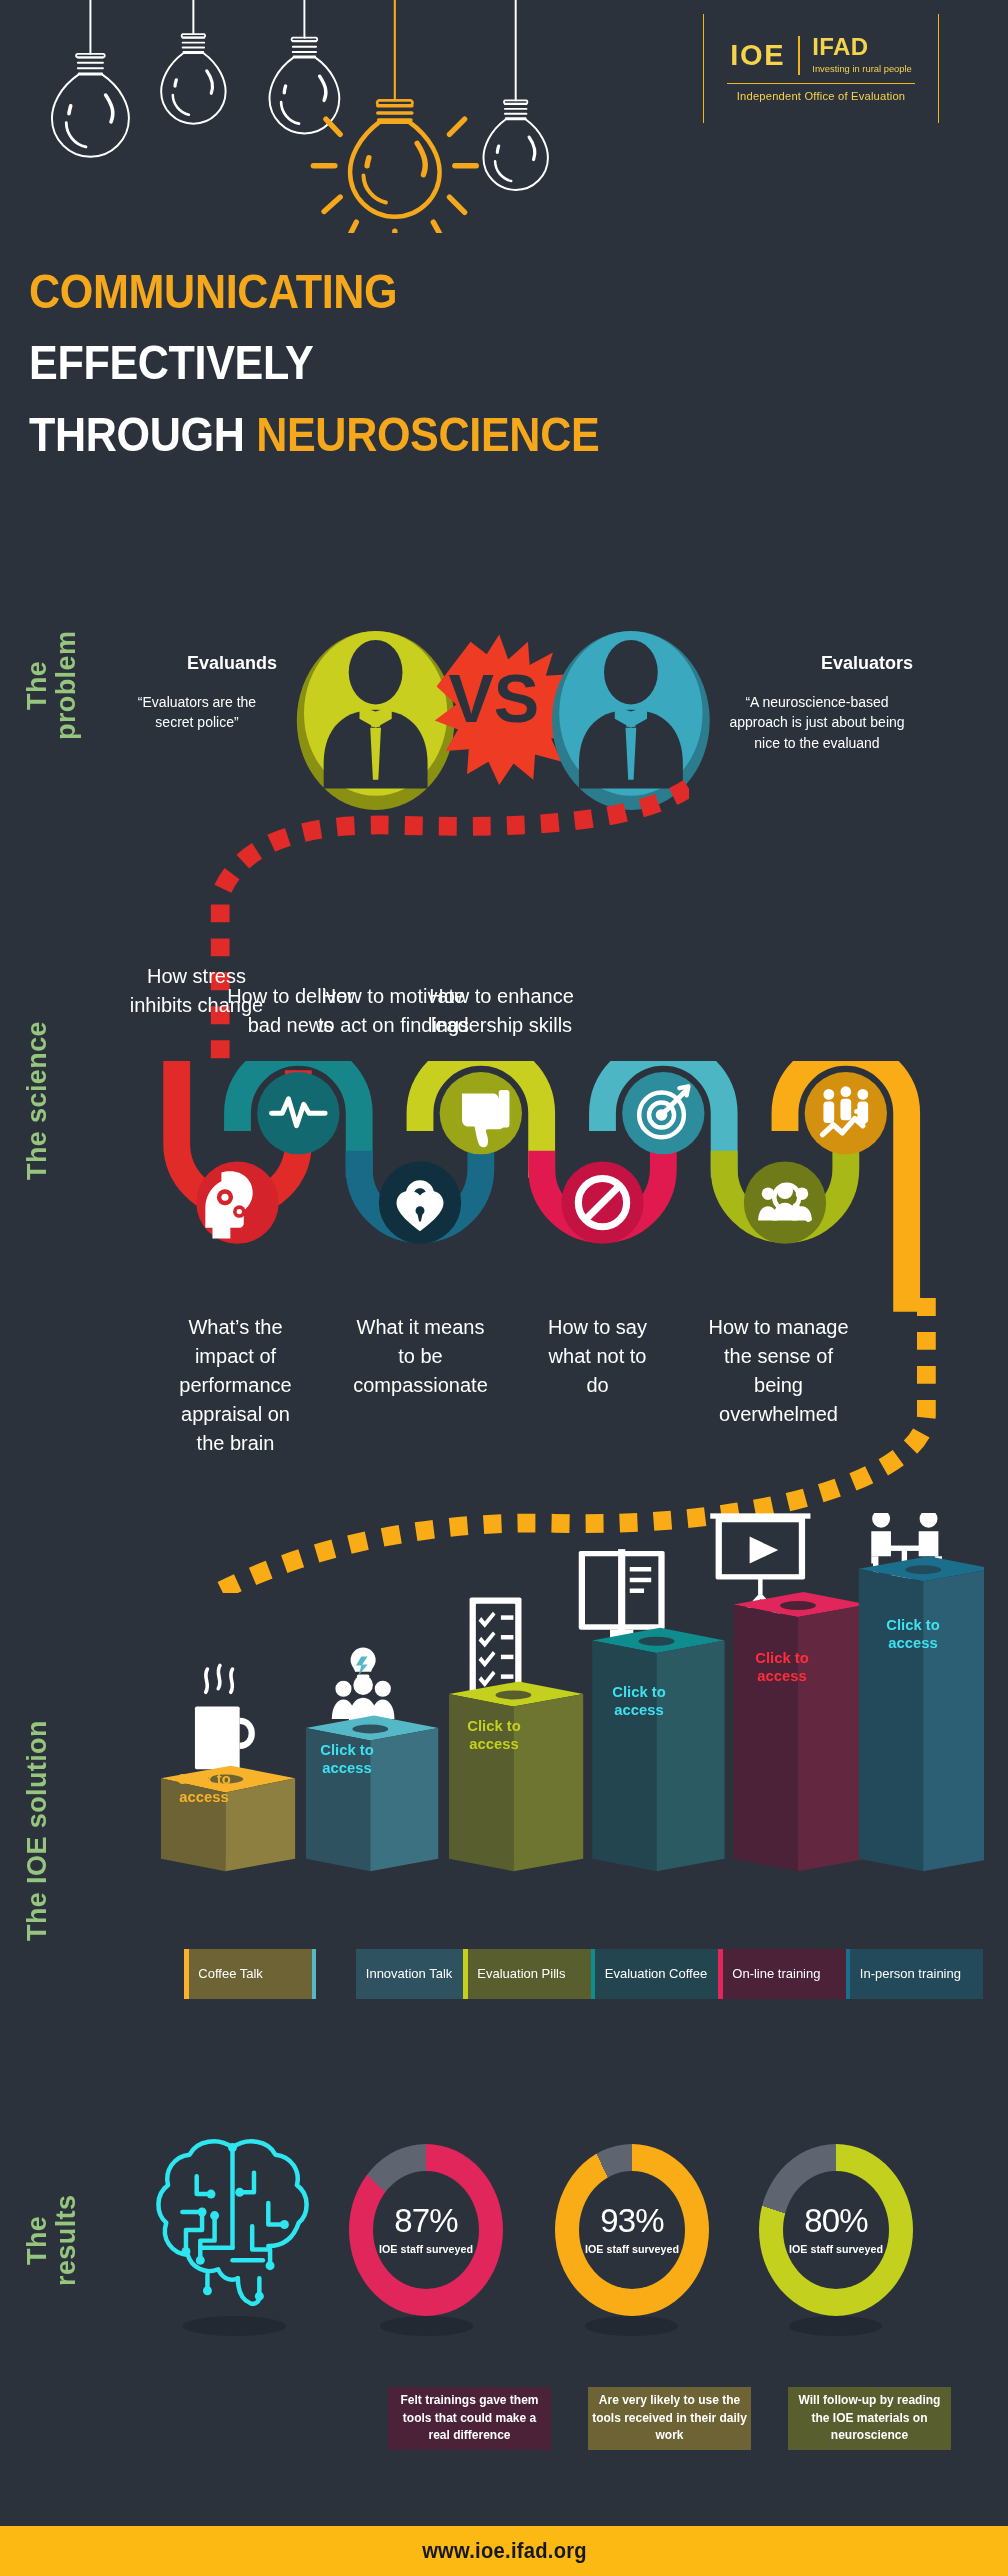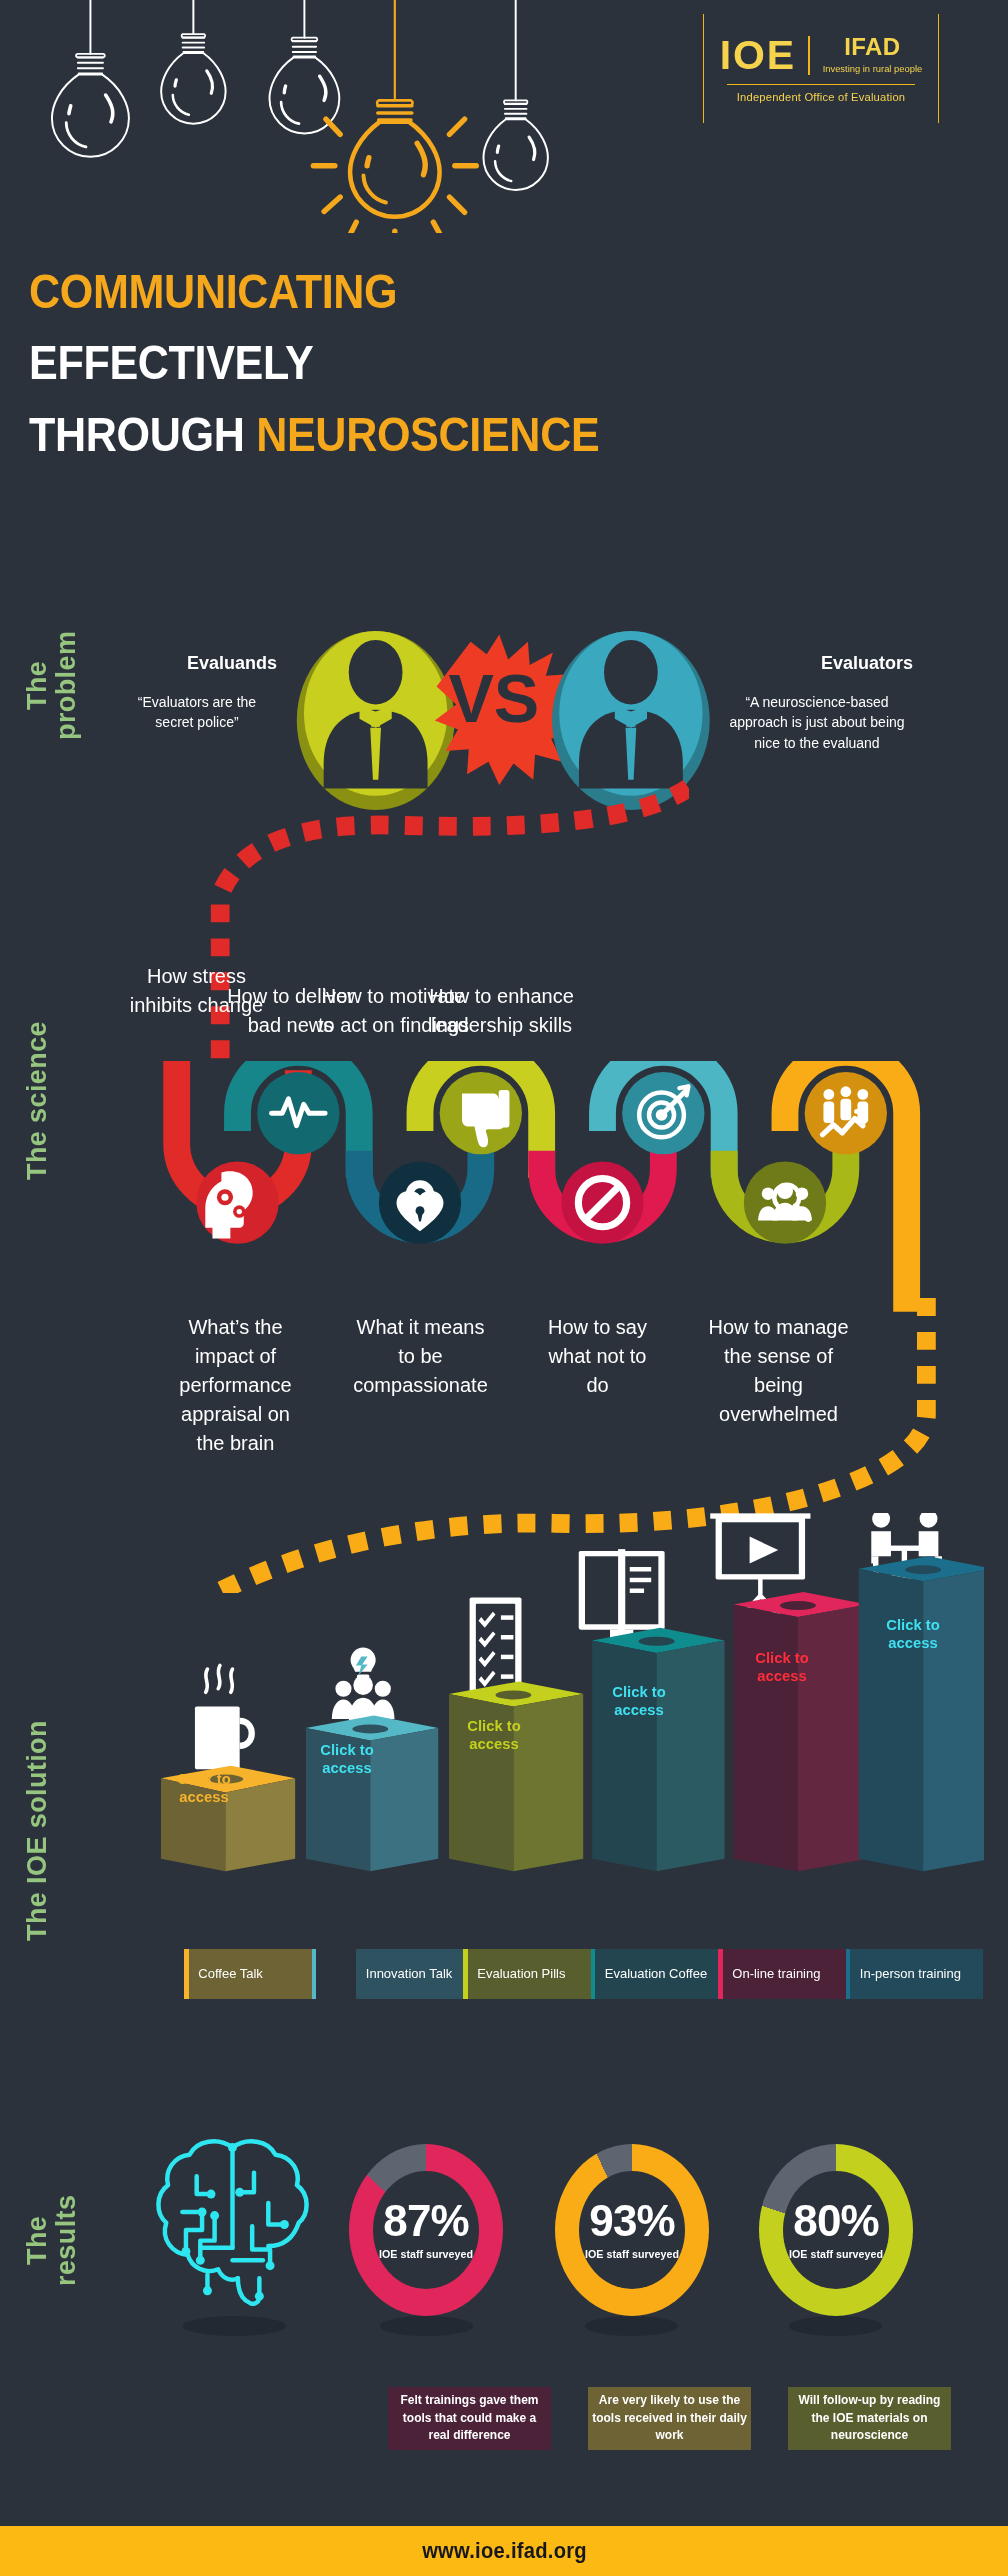--- a/index.html
+++ b/index.html
@@ -18,25 +18,25 @@
   .abs{position:absolute;}
   .logo-box{
     position:absolute; right:70px; top:14.3px;
     width:236px; height:109px;
     border-left:1.8px solid #f2b418;
     border-right:1.8px solid #f2b418;
     display:flex;flex-direction:column;align-items:center;justify-content:center;
   }
   .logo-row{display:flex;align-items:center;gap:12.5px;}
   .logo-ioe{
-    color:#f6d34d;font-size:41px;font-weight:700;letter-spacing:1.8px;
+    color:#f6d34d;font-size:29px;font-weight:700;letter-spacing:1.8px;
     font-family:"Liberation Sans", sans-serif;line-height:1;
   }
   .logo-div{width:1.8px;height:39px;background:#f2b418;}
-  .logo-ifad-wrap{display:flex;flex-direction:column;align-items:center;}
+  .logo-ifad-wrap{display:flex;flex-direction:column;align-items:flex-start;}
   .logo-ifad{color:#f6d34d;font-size:24px;font-weight:700;line-height:1;letter-spacing:0.4px;}
   .logo-tag{color:#f6d34d;font-size:9.4px;line-height:1.4;margin-top:2.7px;}
   .logo-rule{width:188px;height:0.9px;background:#f2b418;margin:8px 0 6.3px;}
   .logo-sub{color:#f6d34d;font-size:11.2px;letter-spacing:0.2px;}
 
   
   .title-block{position:absolute;left:29px;top:267px;}
   .title-line{
     font-size:49px;font-weight:700;letter-spacing:-0.4px;line-height:1.0;
     font-family:"Liberation Sans Narrow","Liberation Sans",sans-serif;
@@ -77,21 +77,21 @@
     padding-left:9.8px;color:#fff;font-size:13px;line-height:1.25;
   }
   .legend-bar{width:4.5px;height:50px;}
 
   
   .donut{position:absolute;border-radius:50%;}
   .donut-hole{
     position:absolute;border-radius:50%;background:#2b323c;
     display:flex;flex-direction:column;align-items:center;justify-content:center;
   }
-  .donut-pct{color:#fff;font-size:44px;font-weight:700;line-height:1;letter-spacing:-0.9px;}
+  .donut-pct{color:#fff;font-size:33px;font-weight:400;line-height:1;letter-spacing:-0.9px;}
   .donut-sub{color:#fff;font-size:10.7px;font-weight:700;line-height:1.2;text-align:center;margin-top:5.4px;}
   .shadow-ell{position:absolute;border-radius:50%;background:#232932;}
   .res-card{position:absolute;display:flex;align-items:center;}
   .res-edge{width:8px;}
   .res-body{
     flex:1;display:flex;align-items:center;justify-content:center;
     color:#ffffff;font-size:12px;font-weight:700;line-height:1.45;text-align:center;
     padding:5.4px 3.6px;
   }
 

